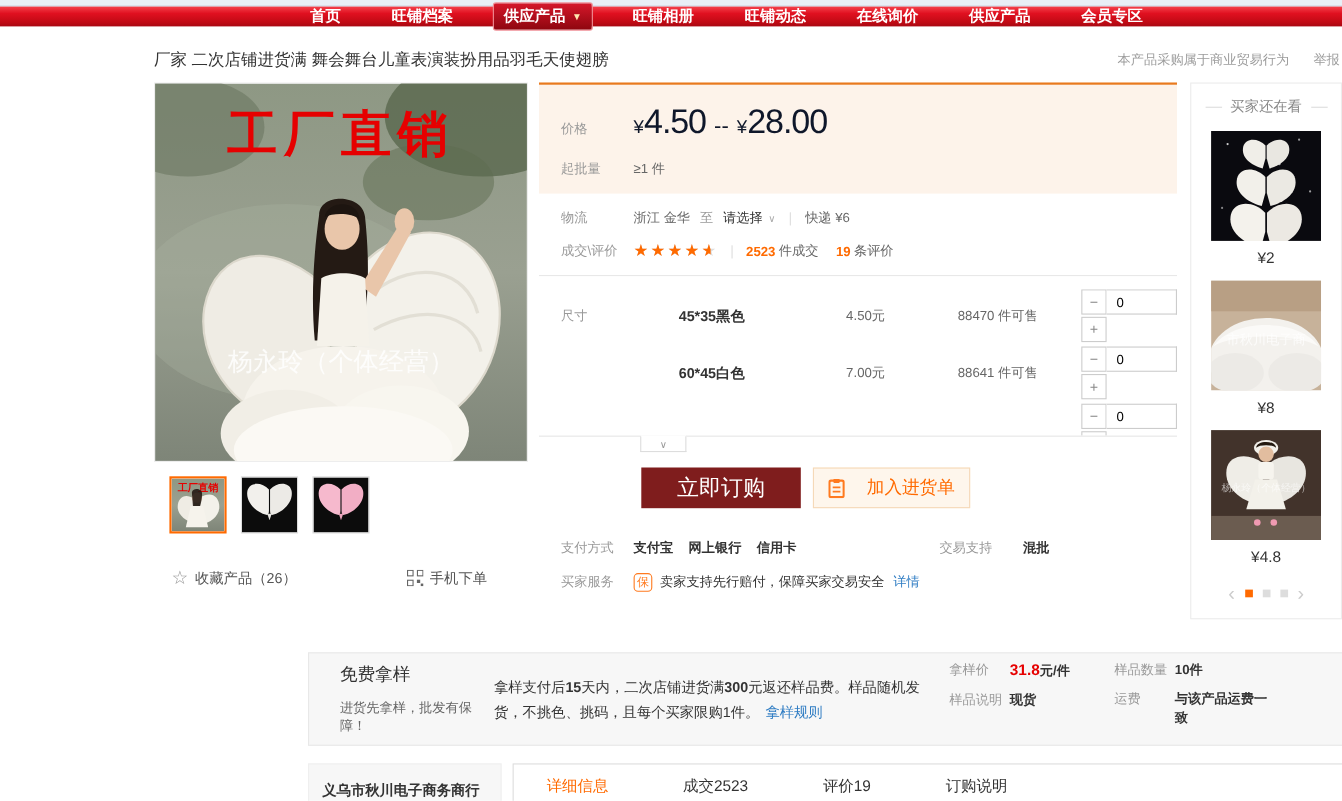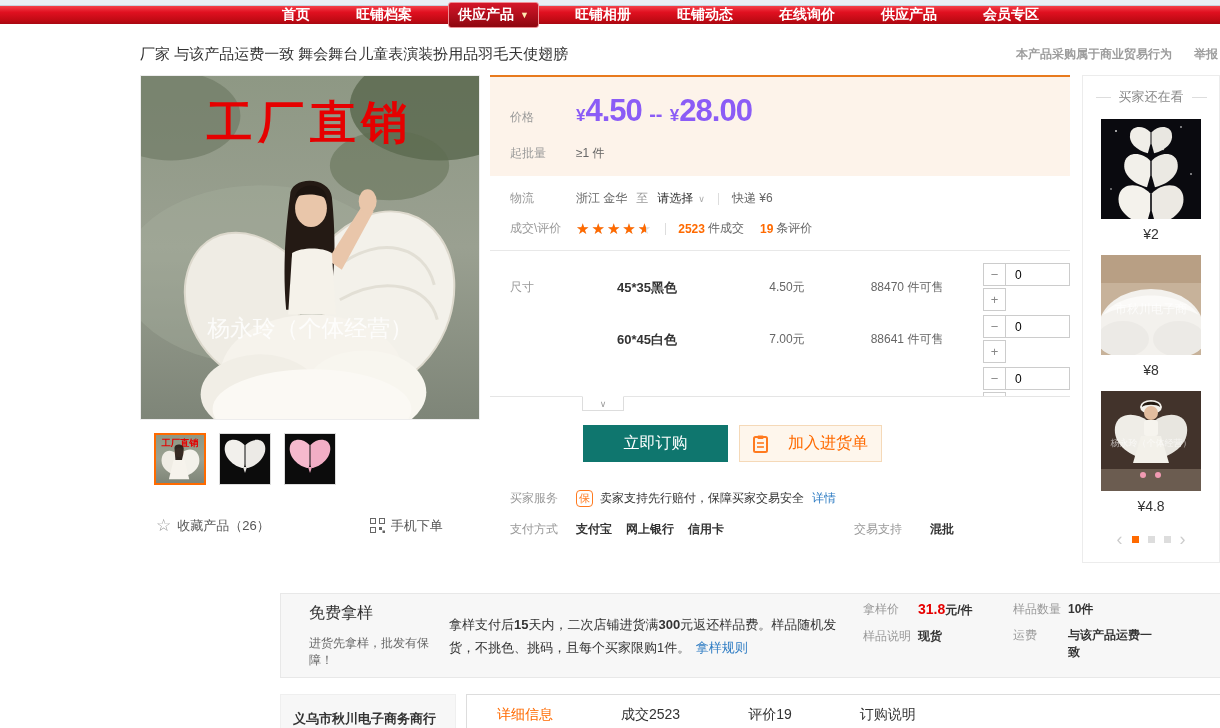--- a/index.html
+++ b/index.html
@@ -18,39 +18,39 @@
   .nav-item.active {
     background:linear-gradient(#d5172a,#8e060f);
     border:1px solid #ef8f96; border-radius:3px; padding:3px 9px;
     display:flex; align-items:center; gap:6px; margin:0 -10px;
   }
   .nav-caret { font-size:9px; color:#ffe9b0; }
   
   .content { padding-left:140px; width:1220px; }
   .title-row { width:1078px; display:flex; justify-content:space-between; align-items:center; margin-top:21px; }
   .page-title { font-size:15px; color:#333; }
-  .title-right { color:#9c9c9c; font-size:12px; display:flex; gap:22px;font-weight:bold; }
+  .title-right { color:#9c9c9c; font-size:12px; display:flex; gap:22px; }
   .report-link { cursor:pointer; }
   
   .main-row { display:flex; margin-top:11px; width:1080px; }
   .gallery { width:340px; flex-shrink:0; }
   .main-img { width:340px; height:345px; border:1px solid #ededed; display:block; }
   .thumbs { display:flex; gap:13px; margin-top:13px; padding-left:14px; }
   .thumb { width:52px; height:52px; border:1px solid #dcdcdc; padding:0; background:#fff; cursor:pointer; }
   .thumb svg { display:block; }
   .thumb.selected { border:2px solid #ff6a00; }
   .gallery-actions { display:flex; align-items:center; margin-top:30px; padding-left:16px; color:#555; font-size:13px; }
   .fav-icon { color:#999; font-size:17px; margin-right:6px; }
   .qr-icon { margin:0 6px 0 100px; display:inline-flex; }
   
   .detail { width:580px; margin-left:10px; flex-shrink:0; }
   .price-box { background:#fdf3ea; border-top:2px solid #e87a1e; padding:16px 20px 14px; }
   .row { display:flex; align-items:baseline; }
   .lbl { width:66px; color:#999; flex-shrink:0; font-size:12px; }
-  .price-main { color:#8b5cf6;font-weight:bold; }
+  .price-main { color:#0f172a; }
   .price-main .yen { font-size:17px; }
   .price-main .num { font-size:31px; letter-spacing:-1px; }
   .price-main .sep { font-size:20px; margin:0 4px; }
   .moq-row { margin-top:16px; }
   .moq-val { color:#666; }
   .meta { padding:14px 0 0 20px; }
   .meta-row { display:flex; align-items:center; margin-bottom:13px; }
   .logi-val { color:#666; display:flex; align-items:center; gap:9px; }
   .logi-origin { color:#666; }
   .logi-to { color:#999; }
@@ -75,21 +75,21 @@
   .step-btn { width:23px; height:23px; border:1px solid #ccc; background:#fff; color:#888;
               display:flex; align-items:center; justify-content:center; font-size:13px; cursor:pointer; }
   .btn-plus { margin-top:2px; }
   .qty-input { width:64px; height:23px; border:1px solid #ccc; border-left:none; padding-left:9px; font-size:12px; color:#000; outline:none; }
   .sku-divider { position:relative; width:580px; border-top:1px solid #e5e5e5; height:22px; }
   .expand-tab { position:absolute; left:92px; top:-1px; width:42px; height:15px; background:#fff;
                 border:1px solid #ddd; border-top:1px solid #fff; display:flex; align-items:center;
                 justify-content:center; color:#999; font-size:9px; cursor:pointer; }
   
   .action-row { display:flex; gap:11px; margin:7px 0 0 93px; }
-  .btn-order { width:145px; height:37px; background:#0f766e; border:none; color:#fff; font-size:16px;
+  .btn-order { width:145px; height:37px; background:#7f1d1d; border:none; color:#fff; font-size:20px;
                font-family:Liberation Serif, serif; cursor:pointer; }
   .btn-cart { width:143px; height:37px; background:#fef6ec; border:1px solid #f5d9b8; color:#ff6a00;
               font-size:16px; font-family:inherit; display:flex; align-items:center; justify-content:center;
               gap:20px; cursor:pointer; }
   .service-block { margin-top:28px; }
   .service-row { display:flex; align-items:center; padding-left:20px; margin-bottom:14px; }
   .bao-badge { width:17px; height:17px; border:1.5px solid #ff7a1f; border-radius:4px; color:#ff7a1f;
                display:inline-flex; align-items:center; justify-content:center; font-size:11px; margin-right:7px; flex-shrink:0; }
   .service-text { color:#333; }
   .blue-link { color:#2e7cc3; cursor:pointer; margin-left:8px; }
@@ -148,21 +148,21 @@
   <div class="nav-item">旺铺相册</div>
   <div class="nav-item">旺铺动态</div>
   <div class="nav-item">在线询价</div>
   <div class="nav-item">供应产品</div>
   <div class="nav-item">会员专区</div>
 </div>
 
 <div class="content">
 
   <div class="title-row">
-    <div class="page-title">厂家 与该产品运费一致 舞会舞台儿童表演装扮用品羽毛天使翅膀</div>
+    <div class="page-title">厂家 二次店铺进货满 舞会舞台儿童表演装扮用品羽毛天使翅膀</div>
     <div class="title-right">
       <span>本产品采购属于商业贸易行为</span>
       <span class="report-link">举报</span>
     </div>
   </div>
 
   <div class="main-row">
 
     <div class="gallery">
       <svg class="main-img" viewBox="0 0 340 345" xmlns="http://www.w3.org/2000/svg">
@@ -344,34 +344,34 @@
             <rect x="4.5" y="0.5" width="6" height="3.5" rx="1" fill="#ff7a1f"></rect>
             <line x1="4" y1="8" x2="11" y2="8" stroke="#ff7a1f" stroke-width="1.6"></line>
             <line x1="4" y1="12" x2="11" y2="12" stroke="#ff7a1f" stroke-width="1.6"></line>
           </svg>
           <span>加入进货单</span>
         </button>
       </div>
 
       <div class="service-block">
         <div class="service-row">
-          <span class="lbl">买家服务</span>
-          <span class="bao-badge">保</span>
-          <span class="service-text">卖家支持先行赔付，保障买家交易安全</span>
-          <span class="blue-link">详情</span>
-        </div>
-        <div class="service-row">
           <span class="lbl">支付方式</span>
           <span class="pay-methods">
             <span>支付宝</span>
             <span>网上银行</span>
             <span>信用卡</span>
           </span>
           <span class="pay-support-lbl">交易支持</span>
           <span class="pay-support-val">混批</span>
+        </div>
+        <div class="service-row">
+          <span class="lbl">买家服务</span>
+          <span class="bao-badge">保</span>
+          <span class="service-text">卖家支持先行赔付，保障买家交易安全</span>
+          <span class="blue-link">详情</span>
         </div>
       </div>
     </div>
 
     <div class="right-col">
       <div class="sb-title">
         <span class="sb-line"></span>
         <span>买家还在看</span>
         <span class="sb-line"></span>
       </div>

